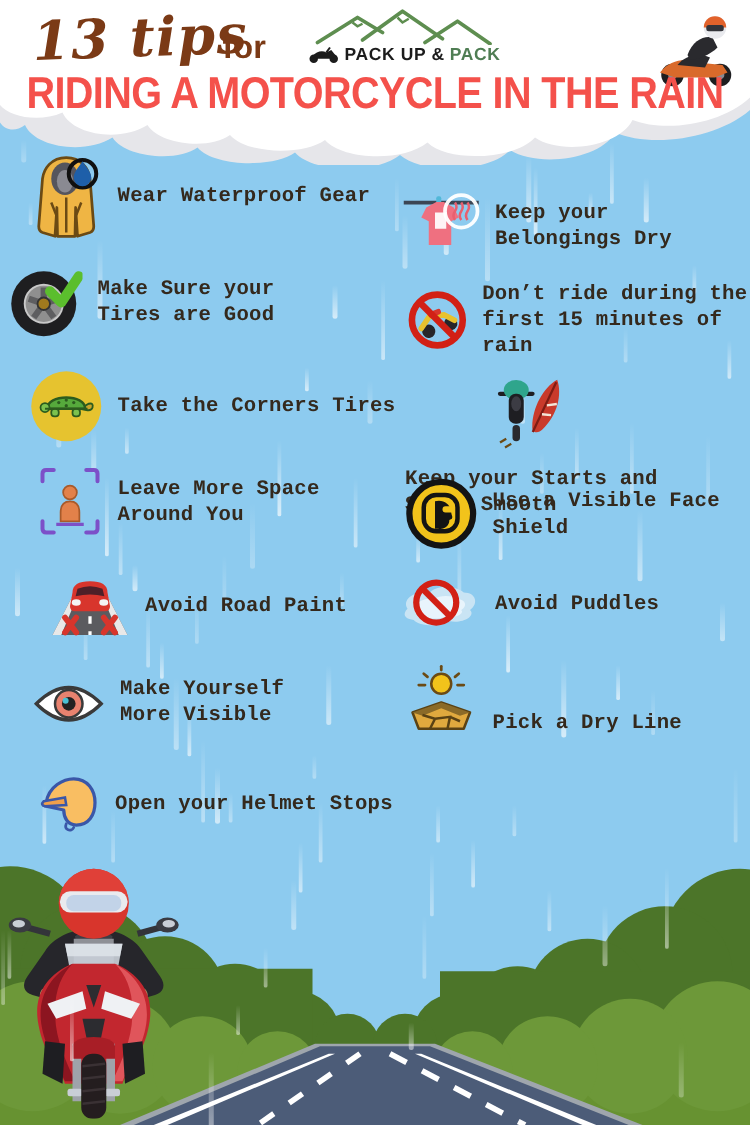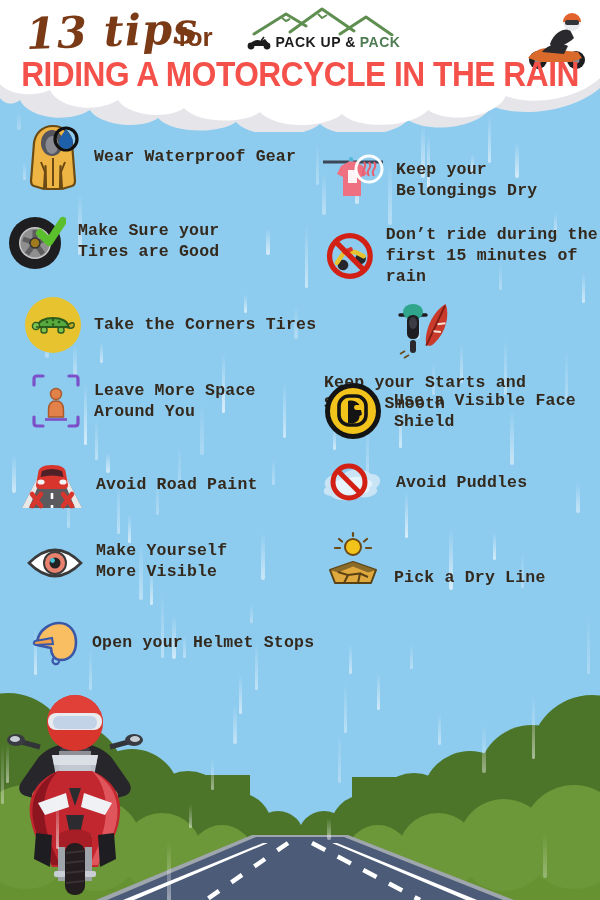--- a/index.html
+++ b/index.html
@@ -29,21 +29,21 @@
   .rain{position:absolute;inset:0;z-index:2;pointer-events:none;}
   .drop{position:absolute;border-radius:3px;
      background:linear-gradient(to bottom,rgba(255,255,255,0),rgba(255,255,255,.9));}
 
   
   .tip{position:absolute;display:flex;align-items:center;gap:12px;z-index:3;font-family:Liberation Mono, monospace;}
   .tip .label{font-weight:bold;font-size:16.5px;line-height:1.28;color:#34291D;
      white-space:pre-line;letter-spacing:.2px;}
   .t1{left:24px;top:120px;}  .t2{left:8px;top:212px;}
   .t3{left:24px;top:296px;}  .t4{left:30px;top:372px;}
-  .t5{left:20px;top:460px;}  .t6{left:26px;top:540px;align-items:flex-end;}
+  .t5{left:40px;top:460px;}  .t6{left:26px;top:540px;align-items:flex-end;}
   .t7{left:24px;top:620px;}
   .t8{left:322px;top:152px;} .t9{left:326px;top:224px;}
   .t10{left:324px;top:298px;flex-direction:column;}.t11{left:324px;top:382px;}
   .t12{left:318px;top:460px;}.t13{left:324px;top:530px;align-items:flex-end;}
 
   
   .scene{position:absolute;left:0;top:685px;width:600px;height:215px;z-index:1;}
   .scene svg{position:absolute;left:0;top:0;}
   .rider{position:absolute;left:225px;top:10px;z-index:2;}
 </style>

